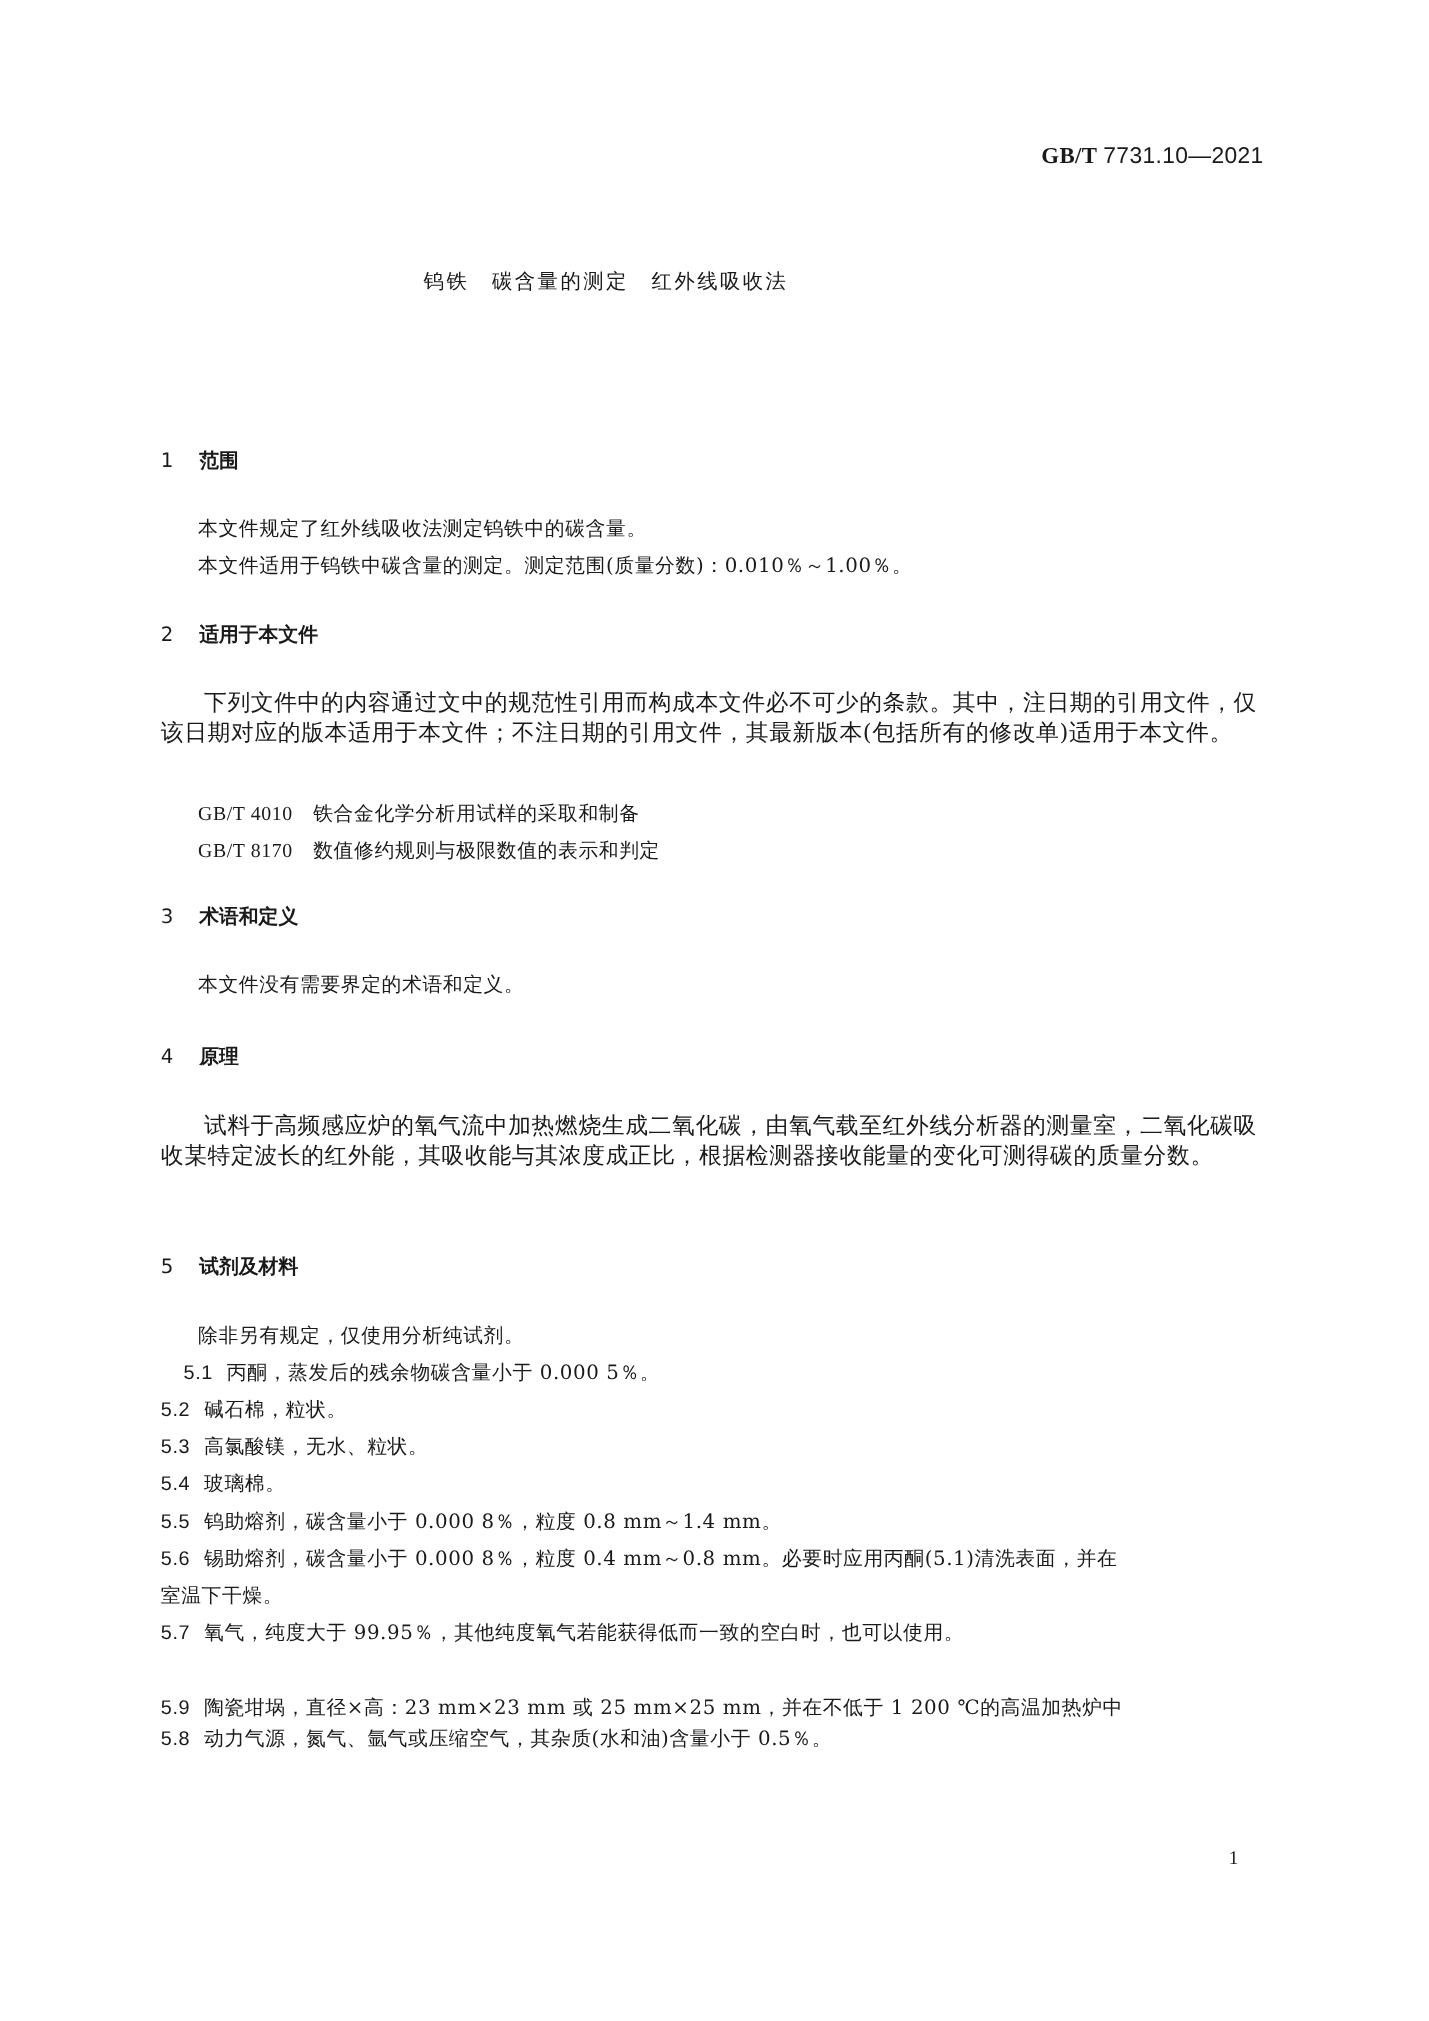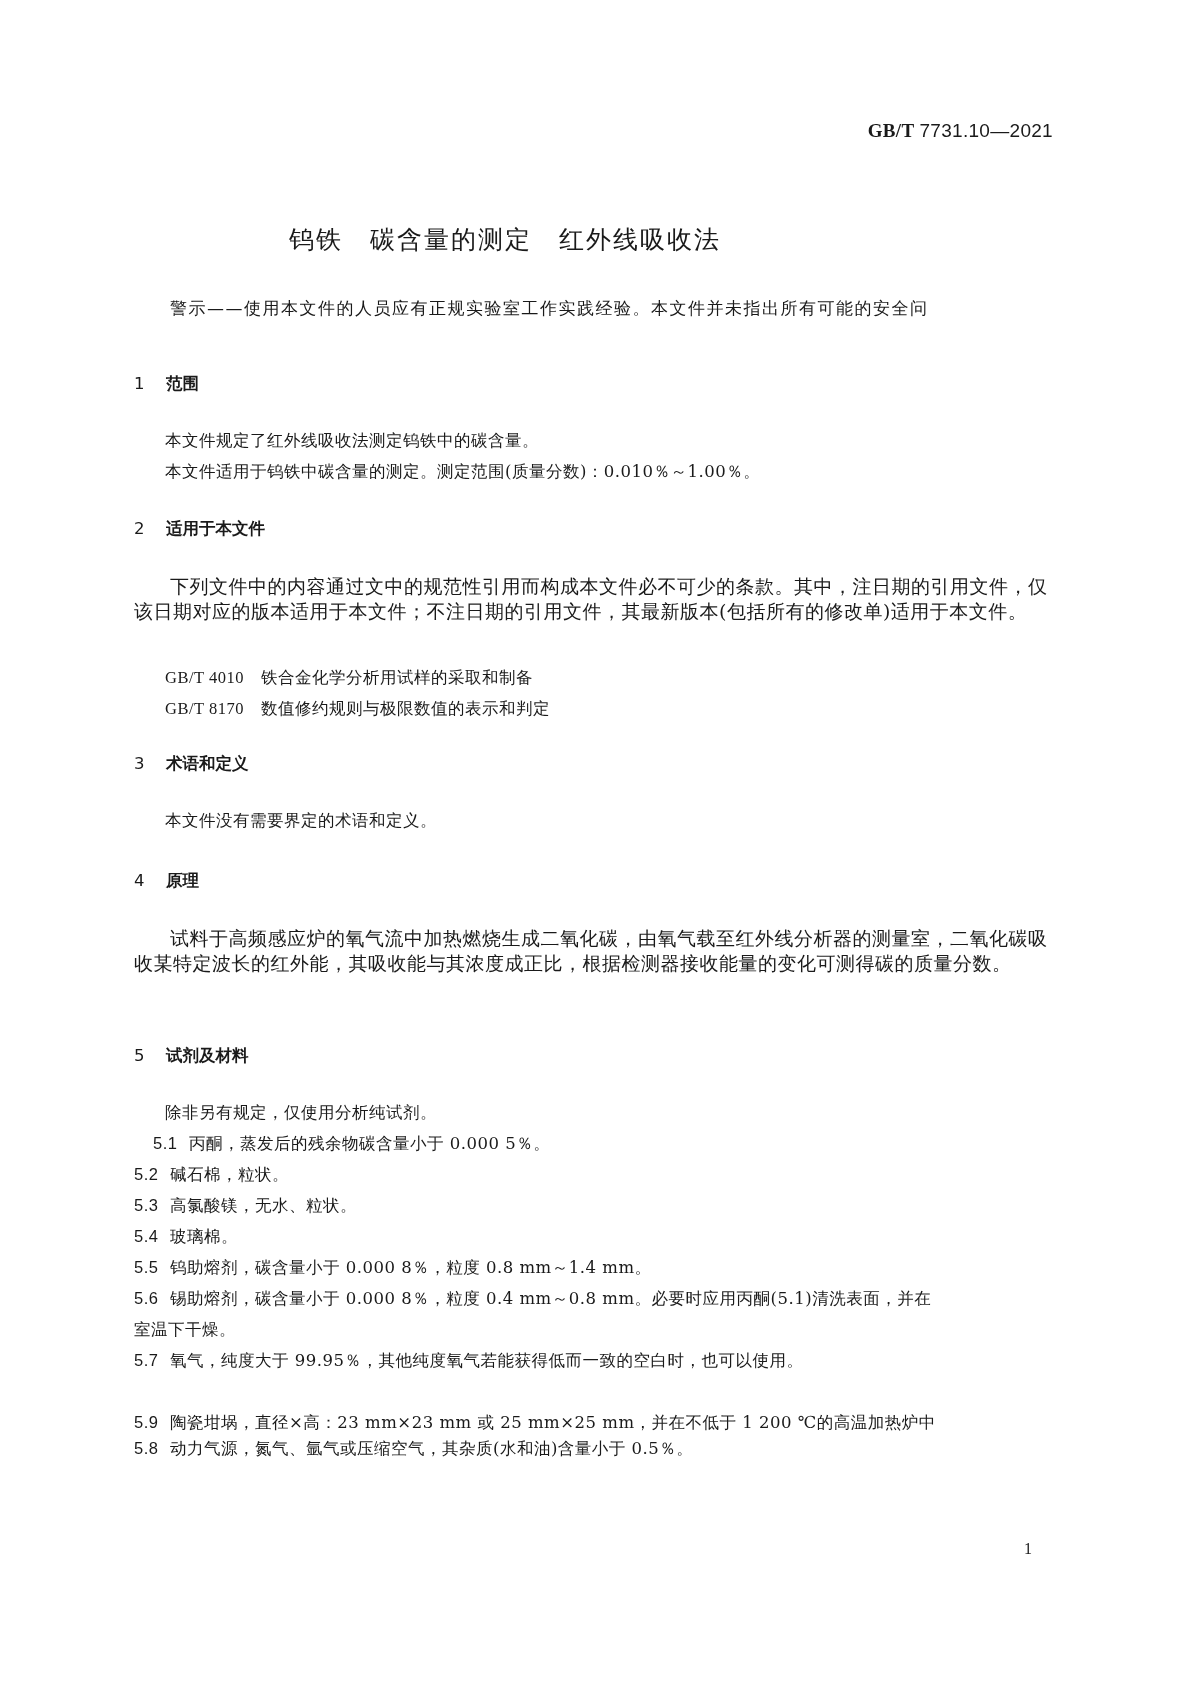--- a/index.html
+++ b/index.html
@@ -10,21 +10,21 @@
     }
     .abs { position: absolute; white-space: nowrap; }
     .std-code {
       right: 138px; top: 120px;
       font-family: "Liberation Serif", serif; font-size: 19px; letter-spacing: 0.3px;
     }
     .std-code b { font-weight: bold; }
     .std-code span.num { font-family: "Liberation Sans", sans-serif; }
     .doc-title {
       left: 0; width: 1010px; top: 223px; text-align: center;
-      font-family: "DejaVu Sans", sans-serif; font-size: 25px; letter-spacing: 2px;
+      font-family: "DejaVu Sans", sans-serif; font-size: 17px; letter-spacing: 2px;
     }
     .warning {
       left: 134px; width: 930px; top: 292px; font-size: 17px; line-height: 32px;
       font-family: "DejaVu Sans", sans-serif; white-space: normal; letter-spacing: 1.5px;
     }
     .warning .line1 { display:block; text-indent: 36px; }
     .heading {
       font-family: "DejaVu Sans", sans-serif; font-size: 16.5px; font-weight: bold; left: 134px;
     }
     .heading .hnum { display: inline-block; width: 32px; font-weight: normal; }
@@ -45,21 +45,20 @@
 <body>
 
 <div class="abs std-code">
   <b>GB/T</b>
   <span class="num">7731.10—2021</span>
 </div>
 
 <div class="abs doc-title">钨铁　碳含量的测定　红外线吸收法</div>
 
 <div class="abs warning">
-  <span class="line1">警示——使用本文件的人员应有正规实验室工作实践经验。本文件并未指出所有可能的安全问</span>
 </div>
 
 <div class="abs heading" style="top:373px;">
   <span class="hnum">1</span><span>范围</span>
 </div>
 <div class="abs line" style="left:165px; top:430px;">本文件规定了红外线吸收法测定钨铁中的碳含量。</div>
 <div class="abs line" style="left:165px; top:461px;">本文件适用于钨铁中碳含量的测定。测定范围(质量分数)：0.010％～1.00％。</div>
 
 <div class="abs heading" style="top:518px;">
   <span class="hnum">2</span><span>适用于本文件</span>

